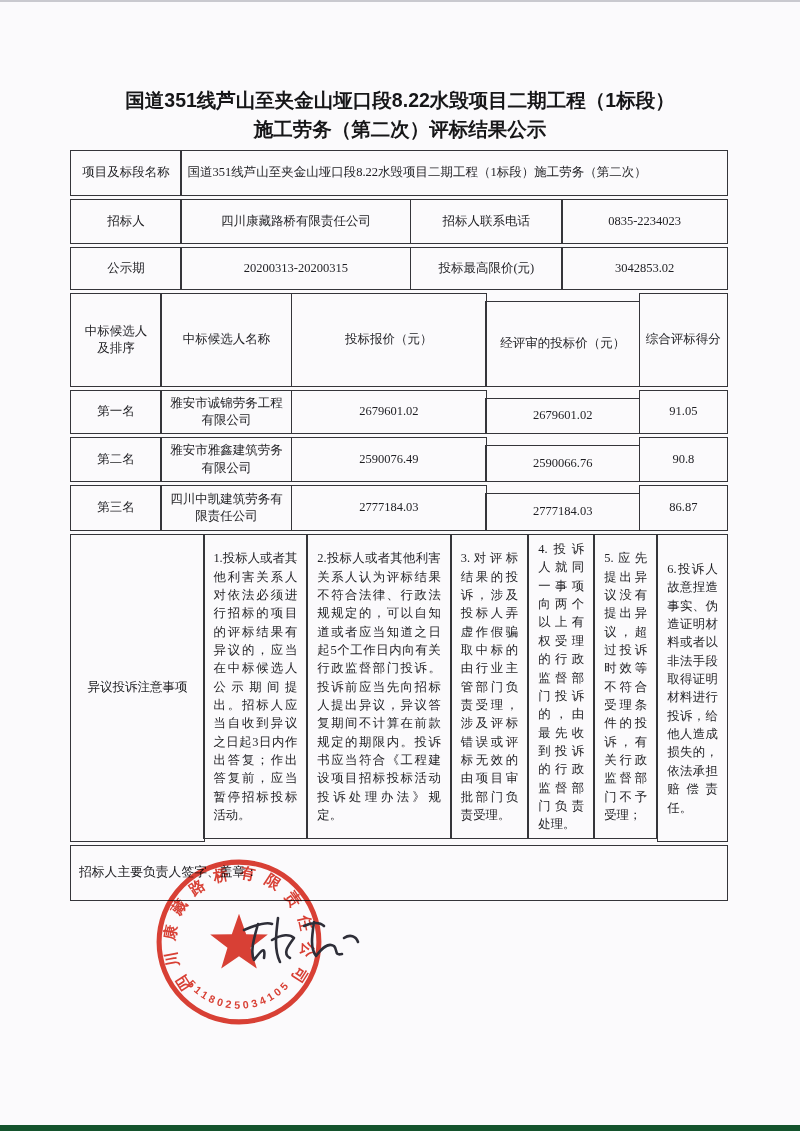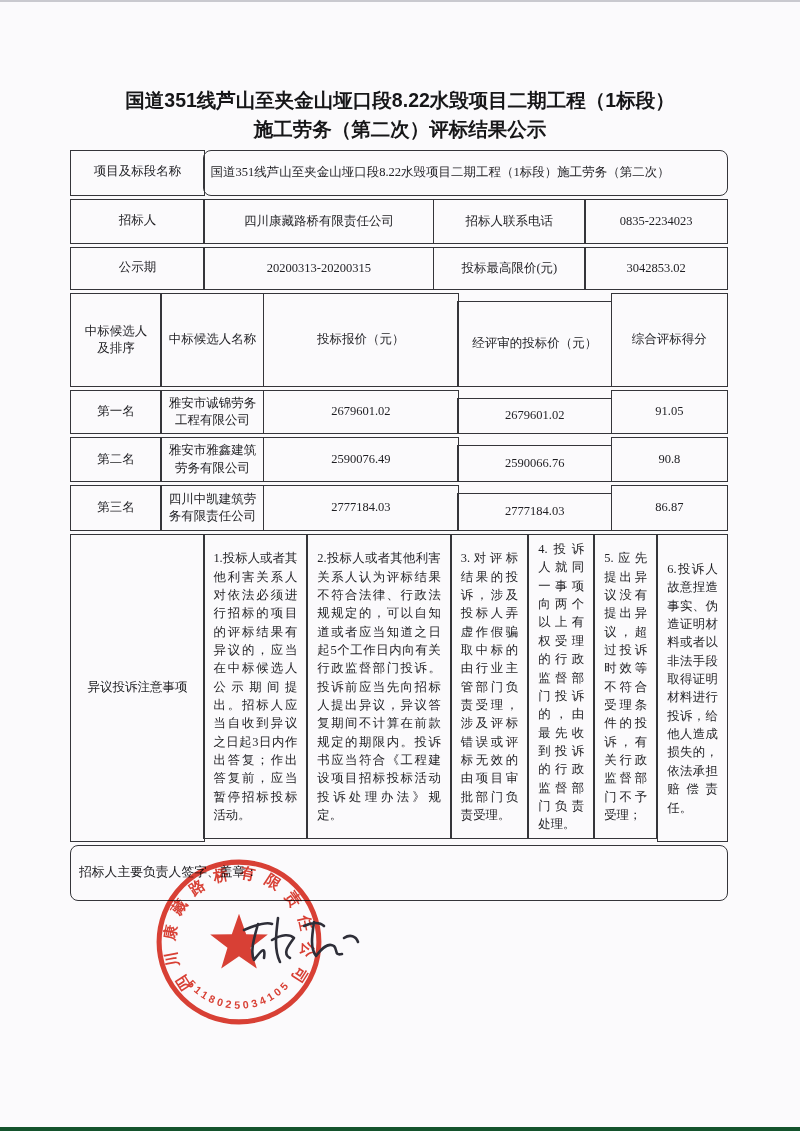--- a/index.html
+++ b/index.html
@@ -2,21 +2,21 @@
 <html><head>
 <meta charset="utf-8">
 <style>
   html,body{margin:0;padding:0;background:#e8e8ea;}
   .page{
     position:relative;
     width:800px;height:1131px;
     margin:0 auto;
     background:#fbfafc;
     border-top:2px solid #c9c9cf;
-    border-bottom:4px solid #14532d;
+    border-bottom:6px solid #14532d;
     box-sizing:border-box;
     overflow:hidden;
     font-family:"Liberation Serif","DejaVu Serif",serif;
     color:#1e1e22;
   }
   .title{
     margin-top:84px;
     text-align:center;
     font-family:"Liberation Sans","DejaVu Sans",sans-serif;
     font-weight:bold;
@@ -43,28 +43,28 @@
     justify-content:center;
     text-align:center;
     font-size:12.5px;
     line-height:1.4;
     padding:2px 6px;
     background:transparent;
   }
   .cell + .cell{ margin-left:-1.6px; }
   .cell.left{ justify-content:flex-start; text-align:left; }
   
-  .w-label{ width:135px; flex:0 0 auto;font-family:Liberation Mono, monospace;}
+  .w-label{ width:112px; flex:0 0 auto;}
   .w-val1{ width:231px; flex:0 0 auto;}
   .w-label2{ width:153px; flex:0 0 auto;}
   .w-val2{ width:140px; flex:1 1 auto;}
-  .w-wide{ flex:1 1 auto;border-radius:8px;}
+  .w-wide{ flex:1 1 auto;}
   
   .c-rank{ width:92px; flex:0 0 auto;}
-  .c-name{ width:104px; flex:0 0 auto;text-align:center;}
+  .c-name{ width:132px; flex:0 0 auto;text-align:center;}
   .c-bid{ width:196px; flex:0 0 auto;}
   .c-eval{ width:155px; flex:0 0 auto;margin-top:8px;}
   .c-score{ width:140px; flex:1 1 auto;}
   .h46{min-height:46px} .h45{min-height:45px} .h48{min-height:48px}
   .h43{min-height:43px} .h94{min-height:94px} .h44{min-height:44px}
   .h56{min-height:56px}
   
   .notes-block{ display:flex; align-items:stretch; margin-bottom:3px; }
   .notes-label{
     width:135px; flex:0 0 auto;

